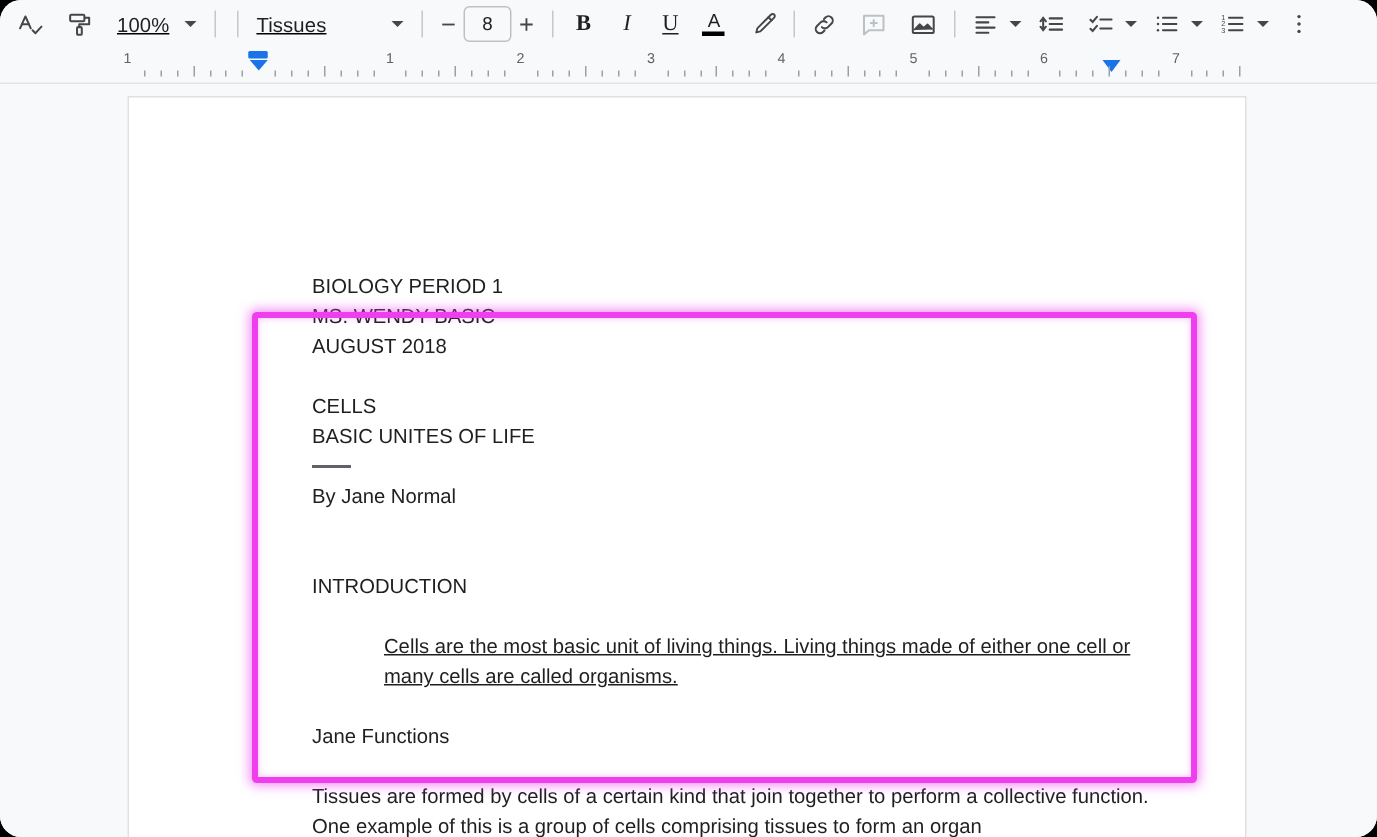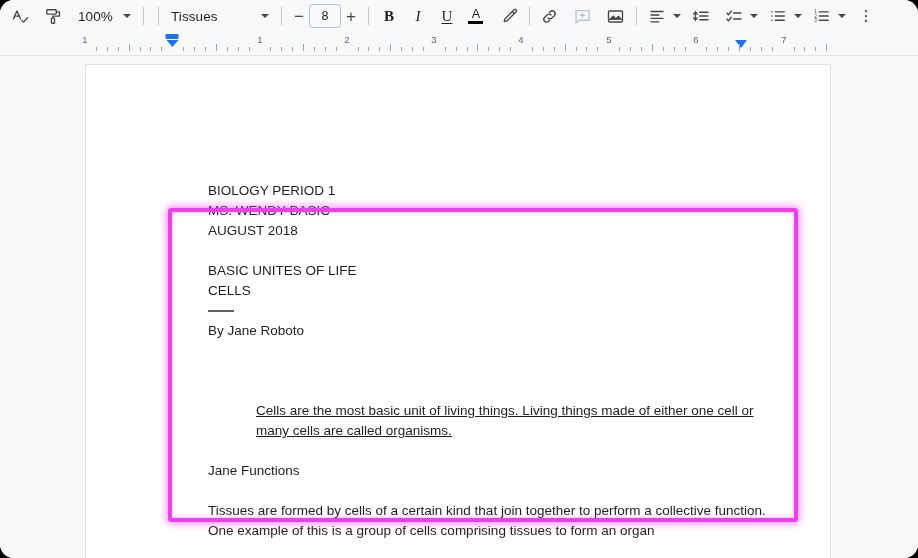--- a/index.html
+++ b/index.html
@@ -59,20 +59,21 @@
     letter-spacing: .1px;
     white-space: nowrap;
   }
   .tb-dd {
     height: 26px;
     display: flex;
     align-items: center;
     padding: 0 5px;
     border-radius: 4px;
     gap: 10px;
+    text-decoration: underline;
   }
   .caret {
     width: 0; height: 0;
     border-left: 4px solid transparent;
     border-right: 4px solid transparent;
     border-top: 4.5px solid #444746;
   }
   .fsize-box {
     width: 30px;
     height: 22px;
@@ -460,30 +461,31 @@
   <div class="canvas">
     <div class="page">
       <div class="doc">
 
         <p>BIOLOGY PERIOD 1</p>
         <p>MS. WENDY BASIC</p>
         <p>AUGUST 2018</p>
 
         <div class="blank"></div>
 
+        <p>CELLS</p>
         <p>BASIC UNITES OF LIFE</p>
-        <p>CELLS</p>
 
         <div class="rule-dash"></div>
 
-        <p>By Jane Roboto</p>
+        <p>By Jane Normal</p>
 
         <div class="blank"></div>
         <div class="blank"></div>
 
+        <p>INTRODUCTION</p>
 
         <div class="blank"></div>
 
         <p class="indent">Cells are the most basic unit of living things. Living things made of either one cell or many cells are called organisms.</p>
 
         <div class="blank"></div>
 
         <p>Jane Functions</p>
 
         <div class="blank"></div>

